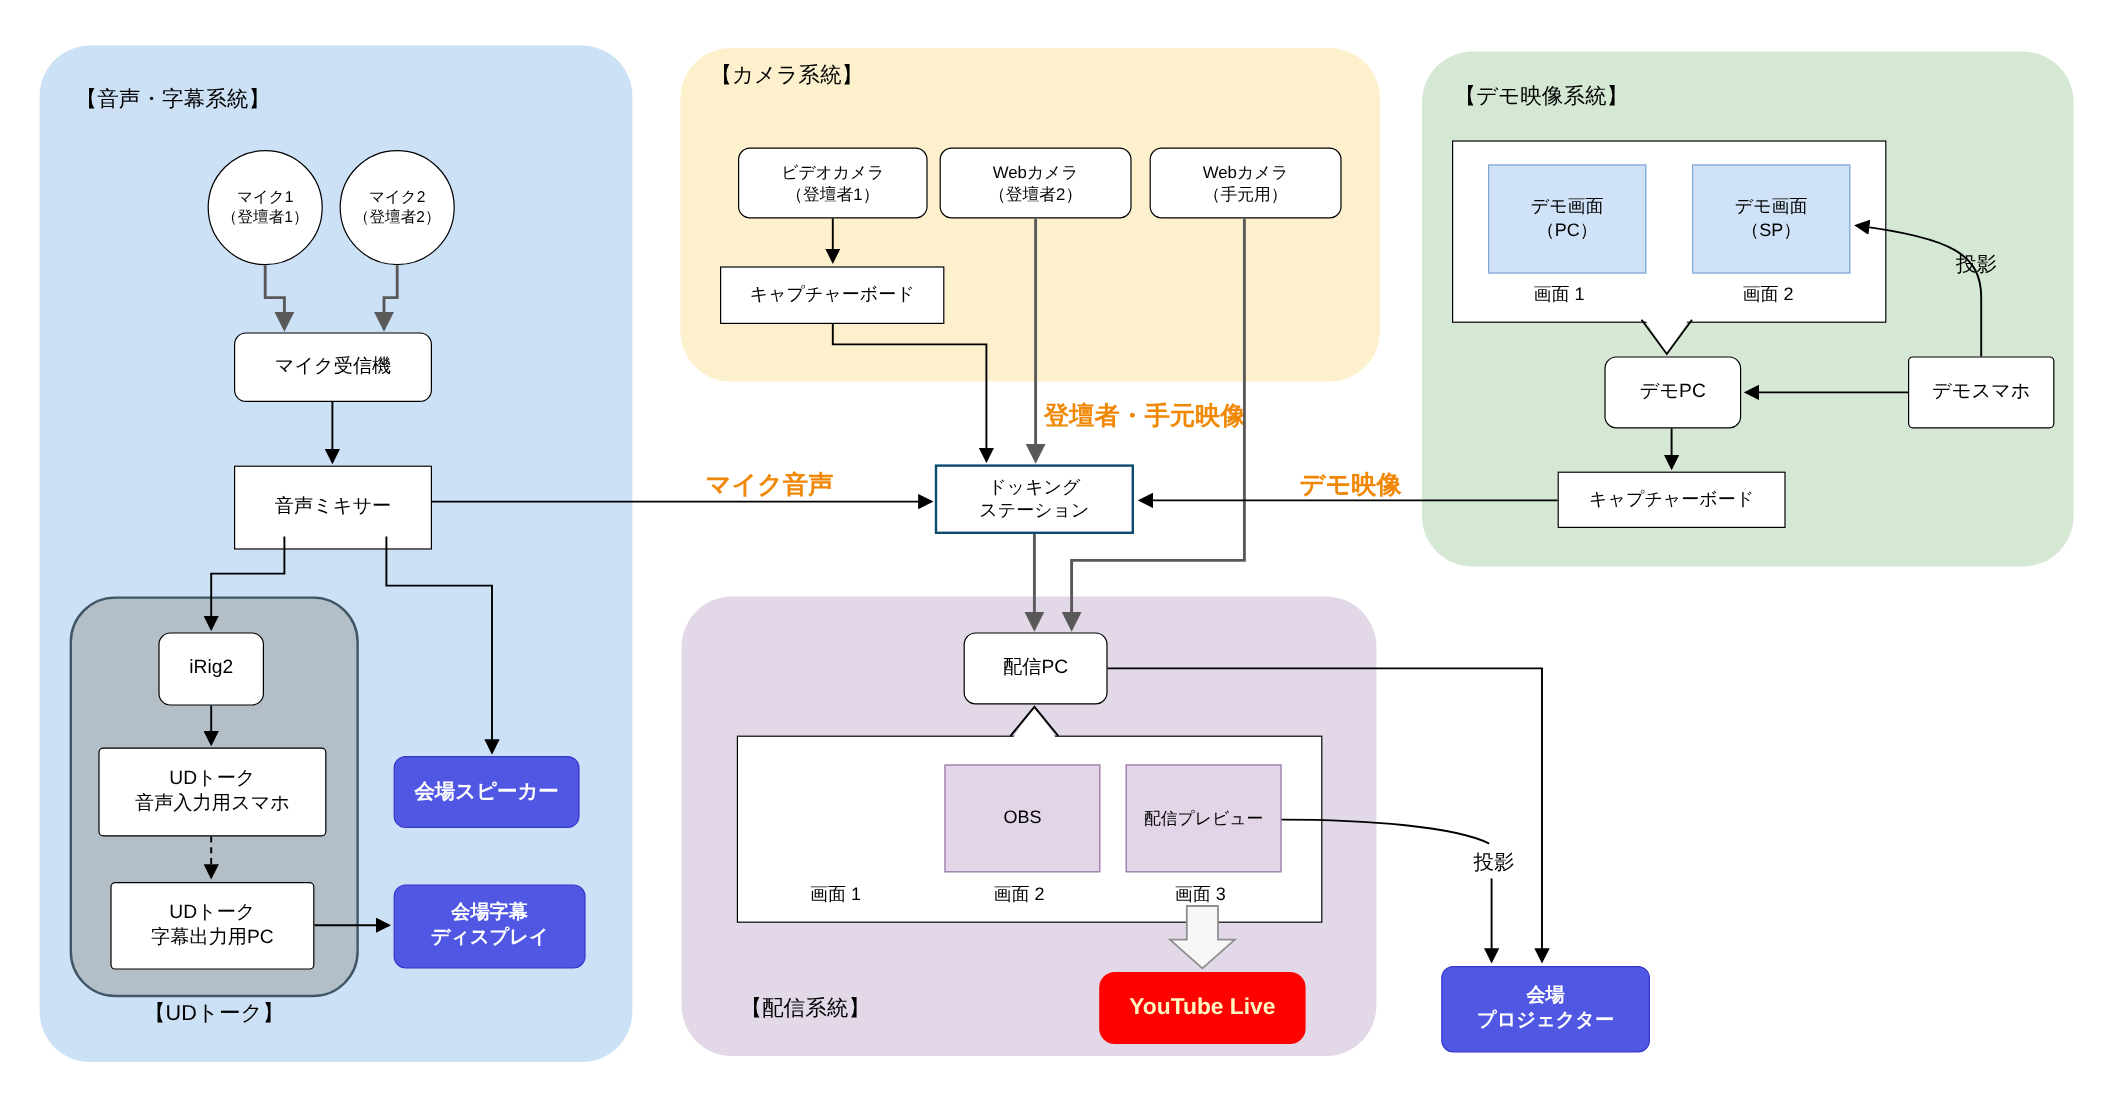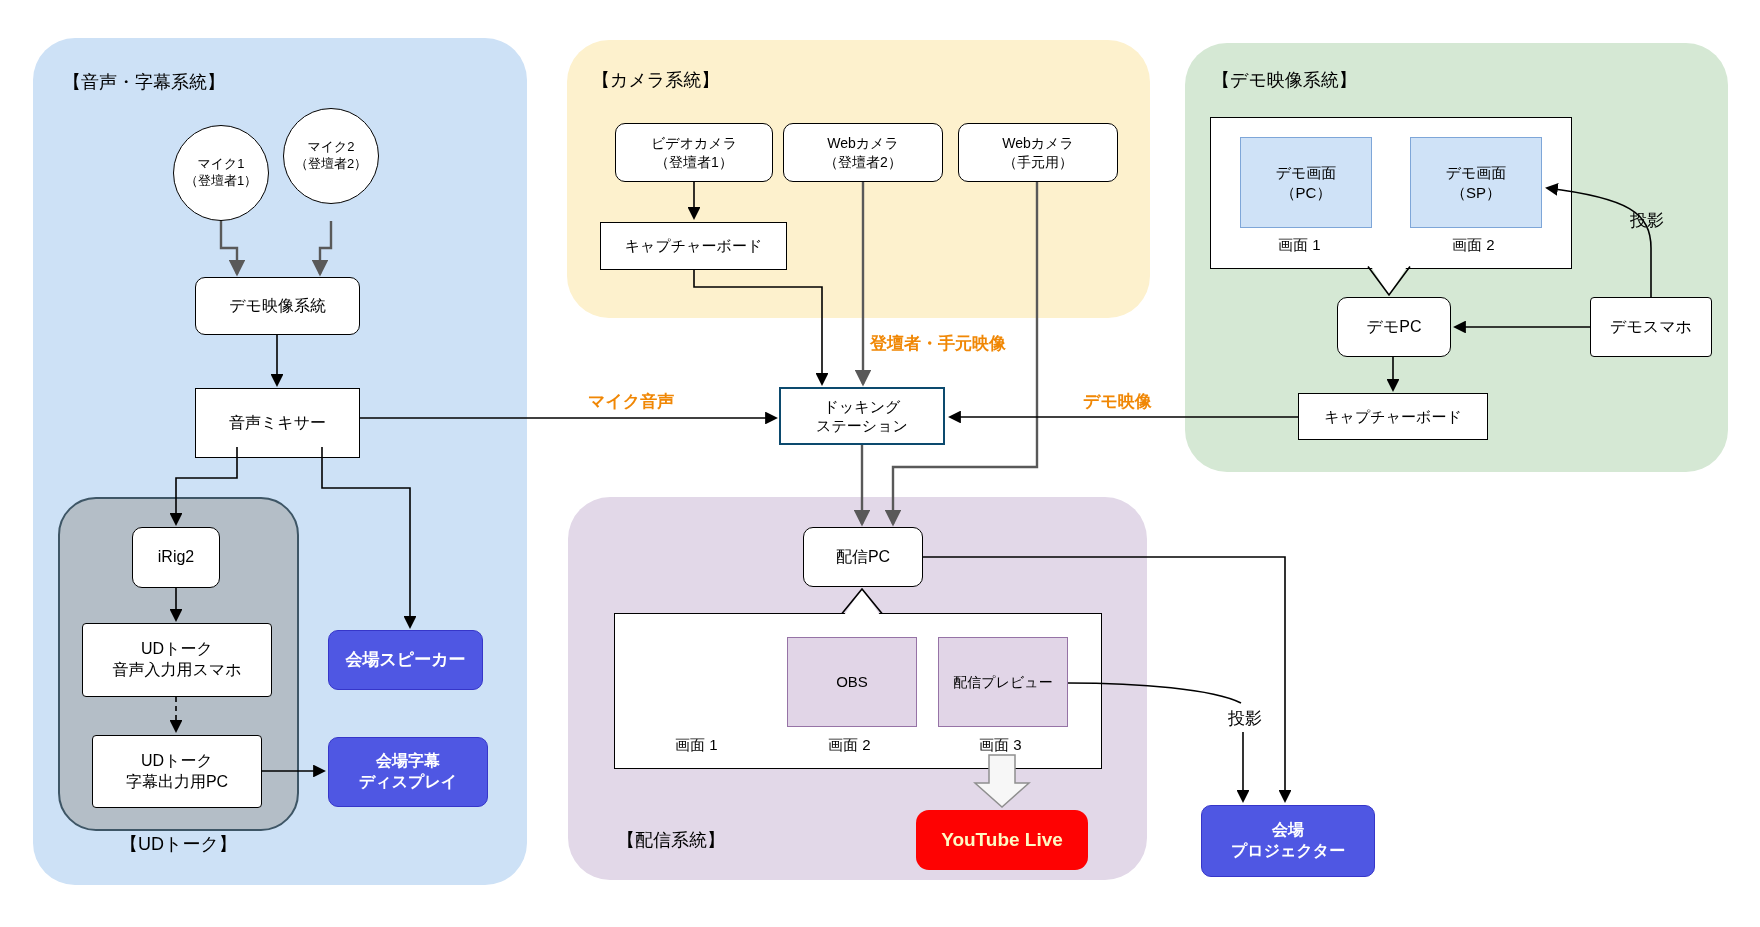--- a/index.html
+++ b/index.html
@@ -14,49 +14,49 @@
   .r14{border-radius:4px;}
   .circle{border-radius:50%;font-size:13px;}
   .sharp{border-radius:0;}
   .bluebtn{background:#4f57e3;border:1.5px solid #3636c9;color:#fff;font-weight:bold;border-radius:10px;}
   .redbtn{background:#fe0202;border:none;color:#fef9c3;font-weight:bold;border-radius:13px;font-size:19px;}
   .graygrp{position:absolute;background:#b4bec7;border:2px solid #3e5666;border-radius:38px;}
   .white-container{position:absolute;background:#fff;border:1.5px solid #000;}
   .screenbox{position:absolute;display:flex;align-items:center;justify-content:center;text-align:center;
              font-size:15px;box-sizing:border-box;line-height:1.3;}
   .lbl{position:absolute;font-size:15px;white-space:nowrap;}
-  .olbl{position:absolute;font-size:17px;font-weight:bold;color:#f08705;white-space:nowrap;}
+  .olbl{position:absolute;font-size:21px;font-weight:bold;color:#f08705;white-space:nowrap;}
   .plbl{position:absolute;font-size:17px;color:#000000;white-space:nowrap;}
   svg.edges{position:absolute;left:0;top:0;pointer-events:none;}
 </style>
 </head>
 <body>
 
 <div id="canvas">
 
   <div class="region" style="left:33px;top:38px;width:494px;height:847px;background:#cde1f6;"></div>
   <div class="region" style="left:567px;top:40px;width:583px;height:278px;background:#fdf1cd;"></div>
   <div class="region" style="left:1185px;top:43px;width:543px;height:429px;background:#d5e8d4;"></div>
   <div class="region" style="left:568px;top:497px;width:579px;height:383px;background:#e2d8e8;"></div>
 
   <div class="rtitle" style="left:63px;top:70px;">【音声・字幕系統】</div>
-  <div class="rtitle" style="left:592px;top:68px;">【カメラ系統】</div>
+  <div class="rtitle" style="left:592px;top:50px;">【カメラ系統】</div>
   <div class="rtitle" style="left:1212px;top:68px;">【デモ映像系統】</div>
   <div class="rtitle" style="left:617px;top:828px;">【配信系統】</div>
 
   <div class="node circle" style="left:173px;top:125px;width:96px;height:96px;">
     <span>マイク1</span>
     <span>（登壇者1）</span>
   </div>
-  <div class="node circle" style="left:283px;top:108px;width:96px;height:96px;">
+  <div class="node circle" style="left:283px;top:125px;width:96px;height:96px;">
     <span>マイク2</span>
     <span>（登壇者2）</span>
   </div>
   <div class="node r10" style="left:195px;top:277px;width:165px;height:58px;">
-    <span>デモ映像系統</span>
+    <span>マイク受信機</span>
   </div>
   <div class="node sharp" style="left:195px;top:388px;width:165px;height:70px;">
     <span>音声ミキサー</span>
   </div>
 
   <div class="graygrp" style="left:58px;top:497px;width:237px;height:330px;"></div>
   <div class="node r10" style="left:132px;top:527px;width:88px;height:61px;">
     <span>iRig2</span>
   </div>
   <div class="node r14" style="left:82px;top:623px;width:190px;height:74px;">

